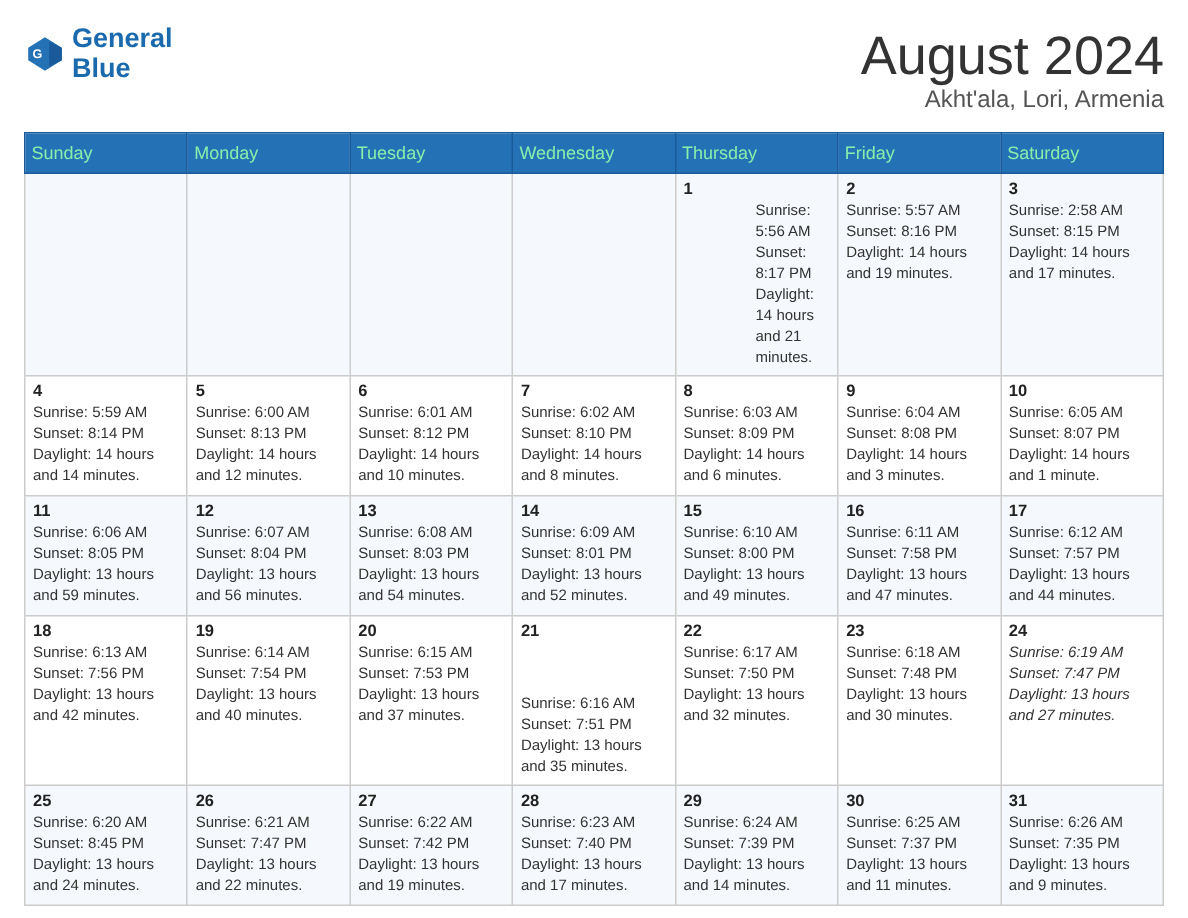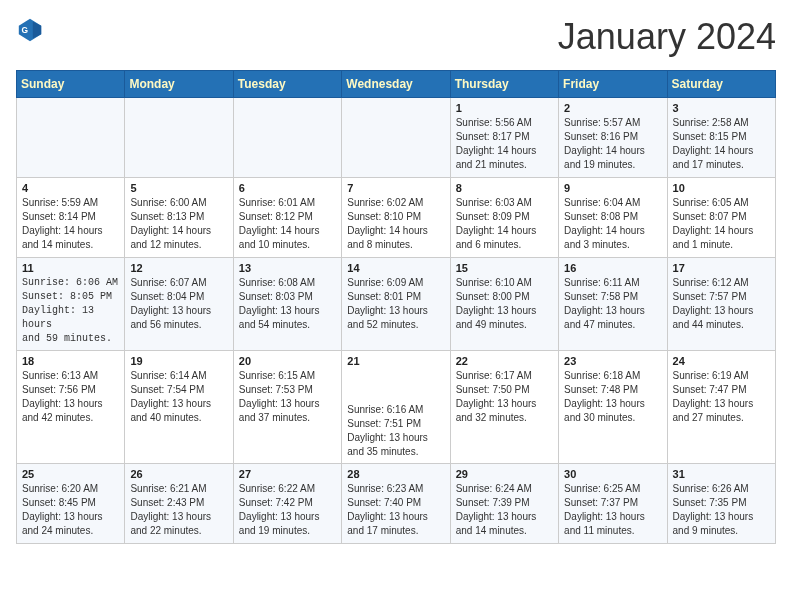--- a/index.html
+++ b/index.html
@@ -46,23 +46,23 @@
       font-size: 16px;
       color: #555;
     }
     table {
       width: 100%;
       border-collapse: collapse;
       table-layout: fixed;
     }
     thead tr th {
       background-color: #2471b5;
-      color: #fef9c3;
+      color: #86efac;
       font-size: 12px;
-      font-weight: bold;
+      font-weight: normal;
       padding: 6px 4px;
       text-align: left;
       border: 1px solid #1a5a9a;
     }
     tbody tr td {
       border: 1px solid #ccc;
       padding: 4px 5px;
       vertical-align: top;
       font-size: 10.5px;
       color: #222;
@@ -91,23 +91,29 @@
 </head>
 <body>
 
 <div class="header">
   <div class="logo">
     <svg class="logo-icon" viewBox="0 0 40 40">
       <polygon points="20,4 36,14 36,26 20,36 4,26 4,14" fill="#2471b5"></polygon>
       <polygon points="24,8 36,14 36,26 24,32" fill="#1a5a9a"></polygon>
       <text x="8" y="24" font-size="12" fill="white" font-weight="bold">G</text>
     </svg>
+    <div>
+      <div class="logo-text">
+        <span>General</span><br><span>Blue</span>
+      </div>
+    </div>
   </div>
   <div class="title-block">
-    <div class="main-title">January 2024</div>
+    <div class="main-title">August 2024</div>
+    <div class="subtitle">Akht'ala, Lori, Armenia</div>
   </div>
 </div>
 
 <table>
   <thead>
     <tr>
     <th>Sunday</th>
         <th>Monday</th>
         <th>Tuesday</th>
         <th>Wednesday</th>
@@ -117,21 +123,21 @@
       </tr>
   </thead>
   <tbody id="calendar-body">
   <tr>
         <td class="empty-cell"></td>
         <td class="empty-cell"></td>
         <td class="empty-cell"></td>
         <td class="empty-cell"></td>
         <td>
           <div class="day-number">1</div>
-          <div class="day-info" style="white-space: pre-line;">Sunrise: 5:56 AM
+          <div class="day-info" style="white-space: pre-line; margin-left: 48px;">Sunrise: 5:56 AM
 Sunset: 8:17 PM
 Daylight: 14 hours
 and 21 minutes.</div>
         </td>
         <td>
           <div class="day-number">2</div>
           <div class="day-info" style="white-space: pre-line;">Sunrise: 5:57 AM
 Sunset: 8:16 PM
 Daylight: 14 hours
 and 19 minutes.</div>
@@ -191,21 +197,21 @@
           <div class="day-number">10</div>
           <div class="day-info" style="white-space: pre-line;">Sunrise: 6:05 AM
 Sunset: 8:07 PM
 Daylight: 14 hours
 and 1 minute.</div>
         </td>
       </tr>
       <tr>
         <td>
           <div class="day-number">11</div>
-          <div class="day-info" style="white-space: pre-line; font-family: Liberation Mono, monospace;">Sunrise: 6:06 AM
+          <div class="day-info" style="white-space: pre-line;">Sunrise: 6:06 AM
 Sunset: 8:05 PM
 Daylight: 13 hours
 and 59 minutes.</div>
         </td>
         <td>
           <div class="day-number">12</div>
           <div class="day-info" style="white-space: pre-line;">Sunrise: 6:07 AM
 Sunset: 8:04 PM
 Daylight: 13 hours
 and 56 minutes.</div>
@@ -284,38 +290,38 @@
         </td>
         <td>
           <div class="day-number">23</div>
           <div class="day-info" style="white-space: pre-line;">Sunrise: 6:18 AM
 Sunset: 7:48 PM
 Daylight: 13 hours
 and 30 minutes.</div>
         </td>
         <td>
           <div class="day-number">24</div>
-          <div class="day-info" style="white-space: pre-line;">Sunrise: 6:19 AM
+          <div class="day-info" style="white-space: pre-line; font-style: italic;">Sunrise: 6:19 AM
 Sunset: 7:47 PM
 Daylight: 13 hours
 and 27 minutes.</div>
         </td>
       </tr>
       <tr>
         <td>
           <div class="day-number">25</div>
           <div class="day-info" style="white-space: pre-line;">Sunrise: 6:20 AM
 Sunset: 8:45 PM
 Daylight: 13 hours
 and 24 minutes.</div>
         </td>
         <td>
           <div class="day-number">26</div>
           <div class="day-info" style="white-space: pre-line;">Sunrise: 6:21 AM
-Sunset: 2:43 PM
+Sunset: 7:47 PM
 Daylight: 13 hours
 and 22 minutes.</div>
         </td>
         <td>
           <div class="day-number">27</div>
           <div class="day-info" style="white-space: pre-line;">Sunrise: 6:22 AM
 Sunset: 7:42 PM
 Daylight: 13 hours
 and 19 minutes.</div>
         </td>

